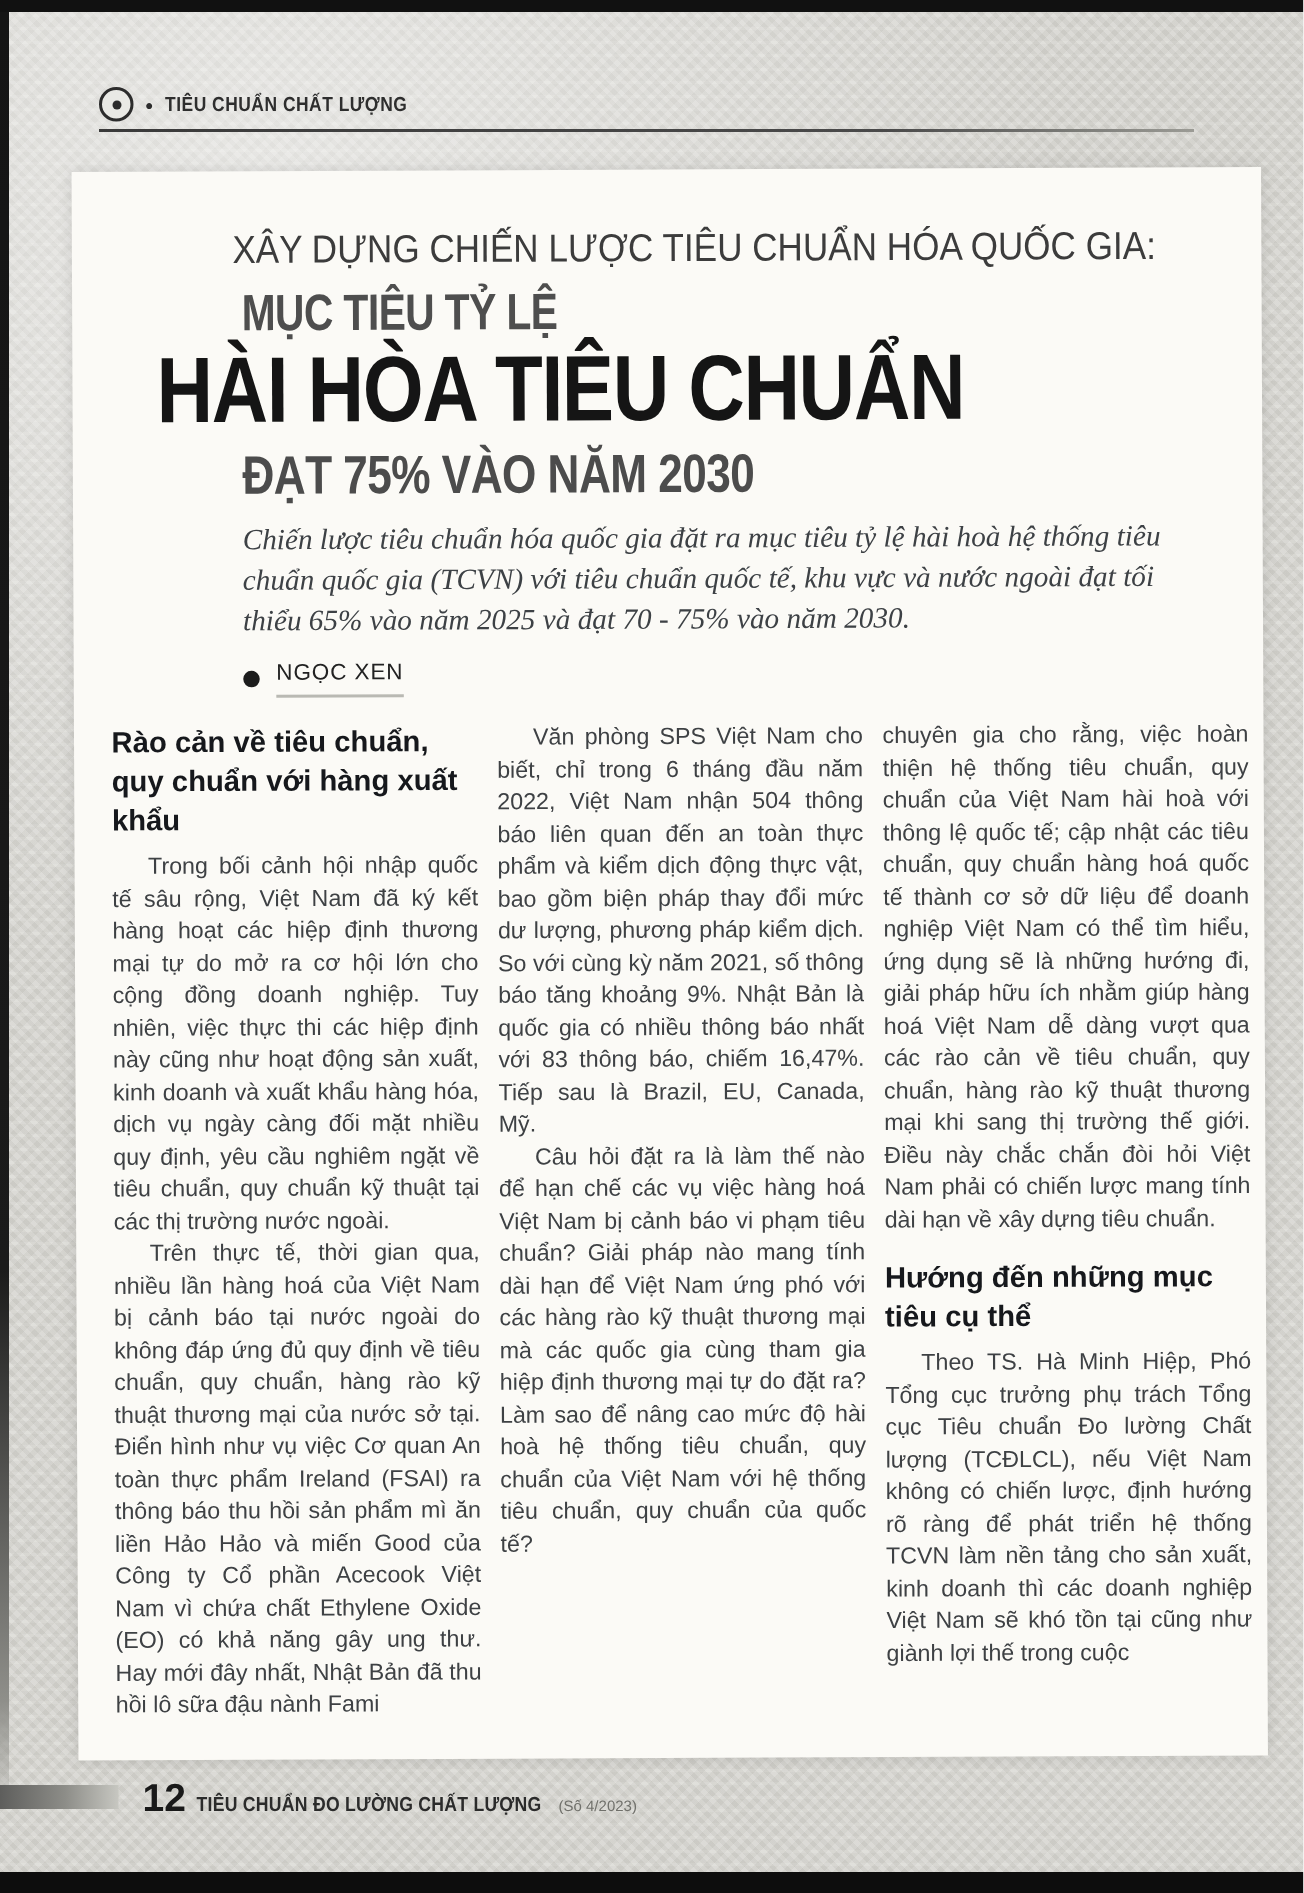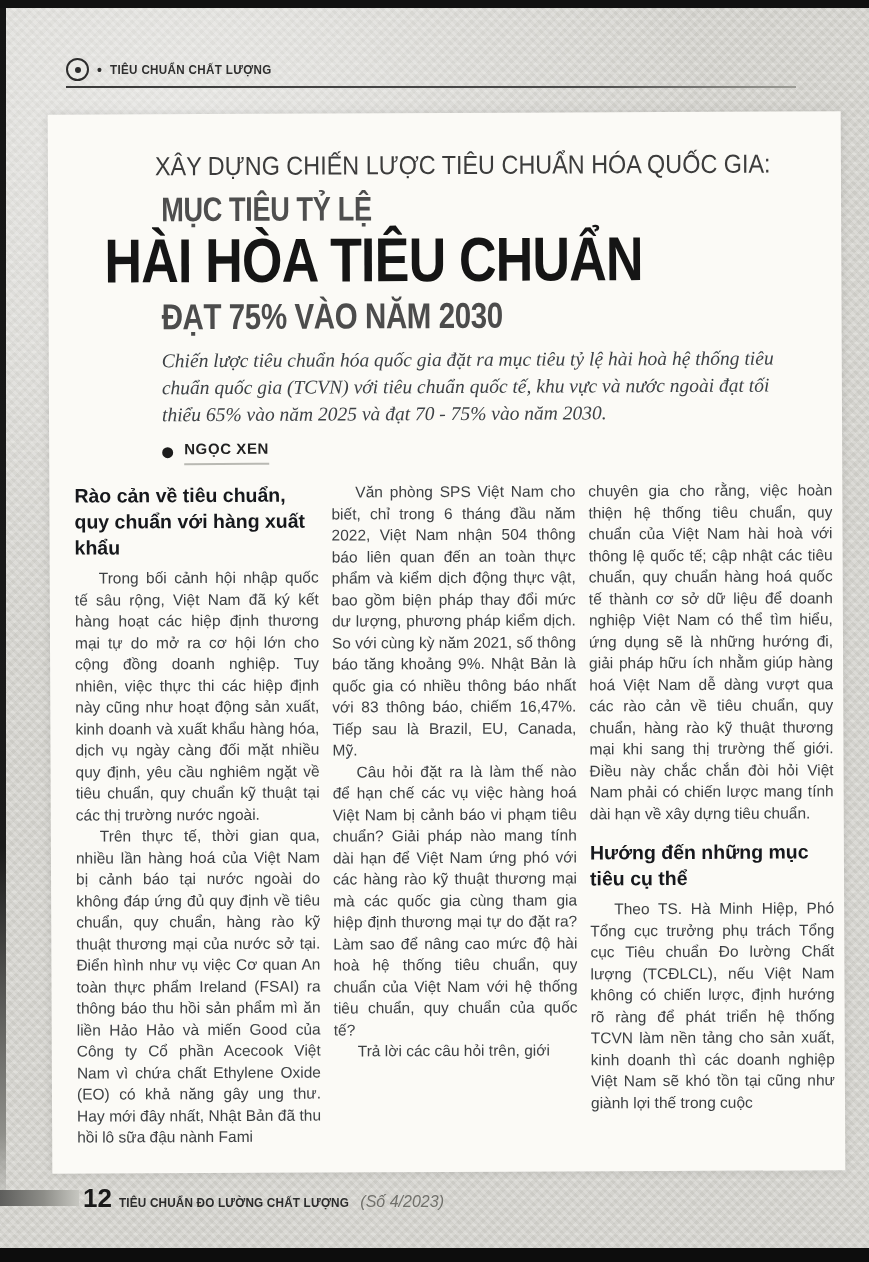--- a/index.html
+++ b/index.html
@@ -51,40 +51,40 @@
     color:#151515;letter-spacing:-1px;transform:scaleX(0.84);transform-origin:left center;white-space:nowrap;}
   .headline-goal{margin-left:113px;margin-top:7px;font-size:36px;line-height:36px;font-weight:800;
     color:#4c4c4c;letter-spacing:-0.5px;transform:scaleX(0.82);transform-origin:left center;white-space:nowrap;}
 
   .lede{margin-left:113px;margin-top:12px;width:648px;
     font-family:"Liberation Serif","DejaVu Serif",serif;font-style:italic;
     font-size:19.5px;line-height:27px;color:#3d4145;}
 
   .byline{margin-left:113px;margin-top:12px;display:flex;align-items:center;gap:11px;height:24px;}
   .byline-dot{width:11px;height:11px;border-radius:50%;background:#1c1c1c;flex:0 0 auto;}
-  .byline-name{font-size:15px;font-weight:700;color:#222;letter-spacing:0.6px;
+  .byline-name{font-size:15px;font-weight:400;color:#222;letter-spacing:0.6px;
     border-bottom:2px solid #b9b9b3;padding-bottom:6px;}
 
   
   .columns{display:flex;gap:13px;padding:0 10px 0 25px;margin-top:18px;height:672px;overflow:hidden;}
   .col{flex:1;overflow:hidden;}
   .col-heading{font-size:19.5px;line-height:26px;font-weight:700;color:#16181c;margin:0 0 7px 0;}
   .col-heading.spaced{margin-top:15px;}
   .para{font-size:15.5px;line-height:21.5px;color:#3e4144;text-align:justify;margin:0;}
   .para.indent{text-indent:24px;}
 
   
   .footer{position:absolute;left:0;top:1181px;width:869px;height:34px;}
   .footer-accent{position:absolute;left:0;top:9px;width:79px;height:16px;
     background:linear-gradient(90deg,#5e5e5c 0%,#8d8d88 55%,#c7c7c1 100%);}
   .footer-text{position:absolute;left:83px;top:0;display:flex;align-items:baseline;gap:7px;height:34px;}
-  .page-number{font-size:26px;font-weight:800;color:#191919;line-height:34px;}
+  .page-number{font-size:26px;font-weight:800;color:#191919;line-height:34px;margin-left:12px;}
   .journal-title{font-size:13.5px;font-weight:700;color:#2b2b2b;letter-spacing:0.2px;
     transform:scaleX(0.87);transform-origin:left bottom;white-space:nowrap;}
-  .issue-label{font-size:16px;font-style:italic;color:#70706b;margin-left:-30px;white-space:nowrap;}
+  .issue-label{font-size:10px;color:#70706b;margin-left:-30px;white-space:nowrap;}
 </style>
 </head>
 <body>
 
 <div class="page">
 
   <div class="top-bar"></div>
   <div class="left-bar"></div>
   <div class="bottom-bar"></div>
 
@@ -117,21 +117,20 @@
 
       <div class="col">
         <h3 class="col-heading">Rào cản về tiêu chuẩn, quy chuẩn với hàng xuất khẩu</h3>
         <p class="para indent">Trong bối cảnh hội nhập quốc tế sâu rộng, Việt Nam đã ký kết hàng hoạt các hiệp định thương mại tự do mở ra cơ hội lớn cho cộng đồng doanh nghiệp. Tuy nhiên, việc thực thi các hiệp định này cũng như hoạt động sản xuất, kinh doanh và xuất khẩu hàng hóa, dịch vụ ngày càng đối mặt nhiều quy định, yêu cầu nghiêm ngặt về tiêu chuẩn, quy chuẩn kỹ thuật tại các thị trường nước ngoài.</p>
         <p class="para indent">Trên thực tế, thời gian qua, nhiều lần hàng hoá của Việt Nam bị cảnh báo tại nước ngoài do không đáp ứng đủ quy định về tiêu chuẩn, quy chuẩn, hàng rào kỹ thuật thương mại của nước sở tại. Điển hình như vụ việc Cơ quan An toàn thực phẩm Ireland (FSAI) ra thông báo thu hồi sản phẩm mì ăn liền Hảo Hảo và miến Good của Công ty Cổ phần Acecook Việt Nam vì chứa chất Ethylene Oxide (EO) có khả năng gây ung thư. Hay mới đây nhất, Nhật Bản đã thu hồi lô sữa đậu nành Fami</p>
       </div>
 
       <div class="col">
         <p class="para indent">Văn phòng SPS Việt Nam cho biết, chỉ trong 6 tháng đầu năm 2022, Việt Nam nhận 504 thông báo liên quan đến an toàn thực phẩm và kiểm dịch động thực vật, bao gồm biện pháp thay đổi mức dư lượng, phương pháp kiểm dịch. So với cùng kỳ năm 2021, số thông báo tăng khoảng 9%. Nhật Bản là quốc gia có nhiều thông báo nhất với 83 thông báo, chiếm 16,47%. Tiếp sau là Brazil, EU, Canada, Mỹ.</p>
         <p class="para indent">Câu hỏi đặt ra là làm thế nào để hạn chế các vụ việc hàng hoá Việt Nam bị cảnh báo vi phạm tiêu chuẩn? Giải pháp nào mang tính dài hạn để Việt Nam ứng phó với các hàng rào kỹ thuật thương mại mà các quốc gia cùng tham gia hiệp định thương mại tự do đặt ra? Làm sao để nâng cao mức độ hài hoà hệ thống tiêu chuẩn, quy chuẩn của Việt Nam với hệ thống tiêu chuẩn, quy chuẩn của quốc tế?</p>
-        <p class="para indent">Trả lời các câu hỏi trên, giới</p>
       </div>
 
       <div class="col">
         <p class="para">chuyên gia cho rằng, việc hoàn thiện hệ thống tiêu chuẩn, quy chuẩn của Việt Nam hài hoà với thông lệ quốc tế; cập nhật các tiêu chuẩn, quy chuẩn hàng hoá quốc tế thành cơ sở dữ liệu để doanh nghiệp Việt Nam có thể tìm hiểu, ứng dụng sẽ là những hướng đi, giải pháp hữu ích nhằm giúp hàng hoá Việt Nam dễ dàng vượt qua các rào cản về tiêu chuẩn, quy chuẩn, hàng rào kỹ thuật thương mại khi sang thị trường thế giới. Điều này chắc chắn đòi hỏi Việt Nam phải có chiến lược mang tính dài hạn về xây dựng tiêu chuẩn.</p>
         <h3 class="col-heading spaced">Hướng đến những mục tiêu cụ thể</h3>
         <p class="para indent">Theo TS. Hà Minh Hiệp, Phó Tổng cục trưởng phụ trách Tổng cục Tiêu chuẩn Đo lường Chất lượng (TCĐLCL), nếu Việt Nam không có chiến lược, định hướng rõ ràng để phát triển hệ thống TCVN làm nền tảng cho sản xuất, kinh doanh thì các doanh nghiệp Việt Nam sẽ khó tồn tại cũng như giành lợi thế trong cuộc</p>
       </div>
 
     </div>
   </div>

